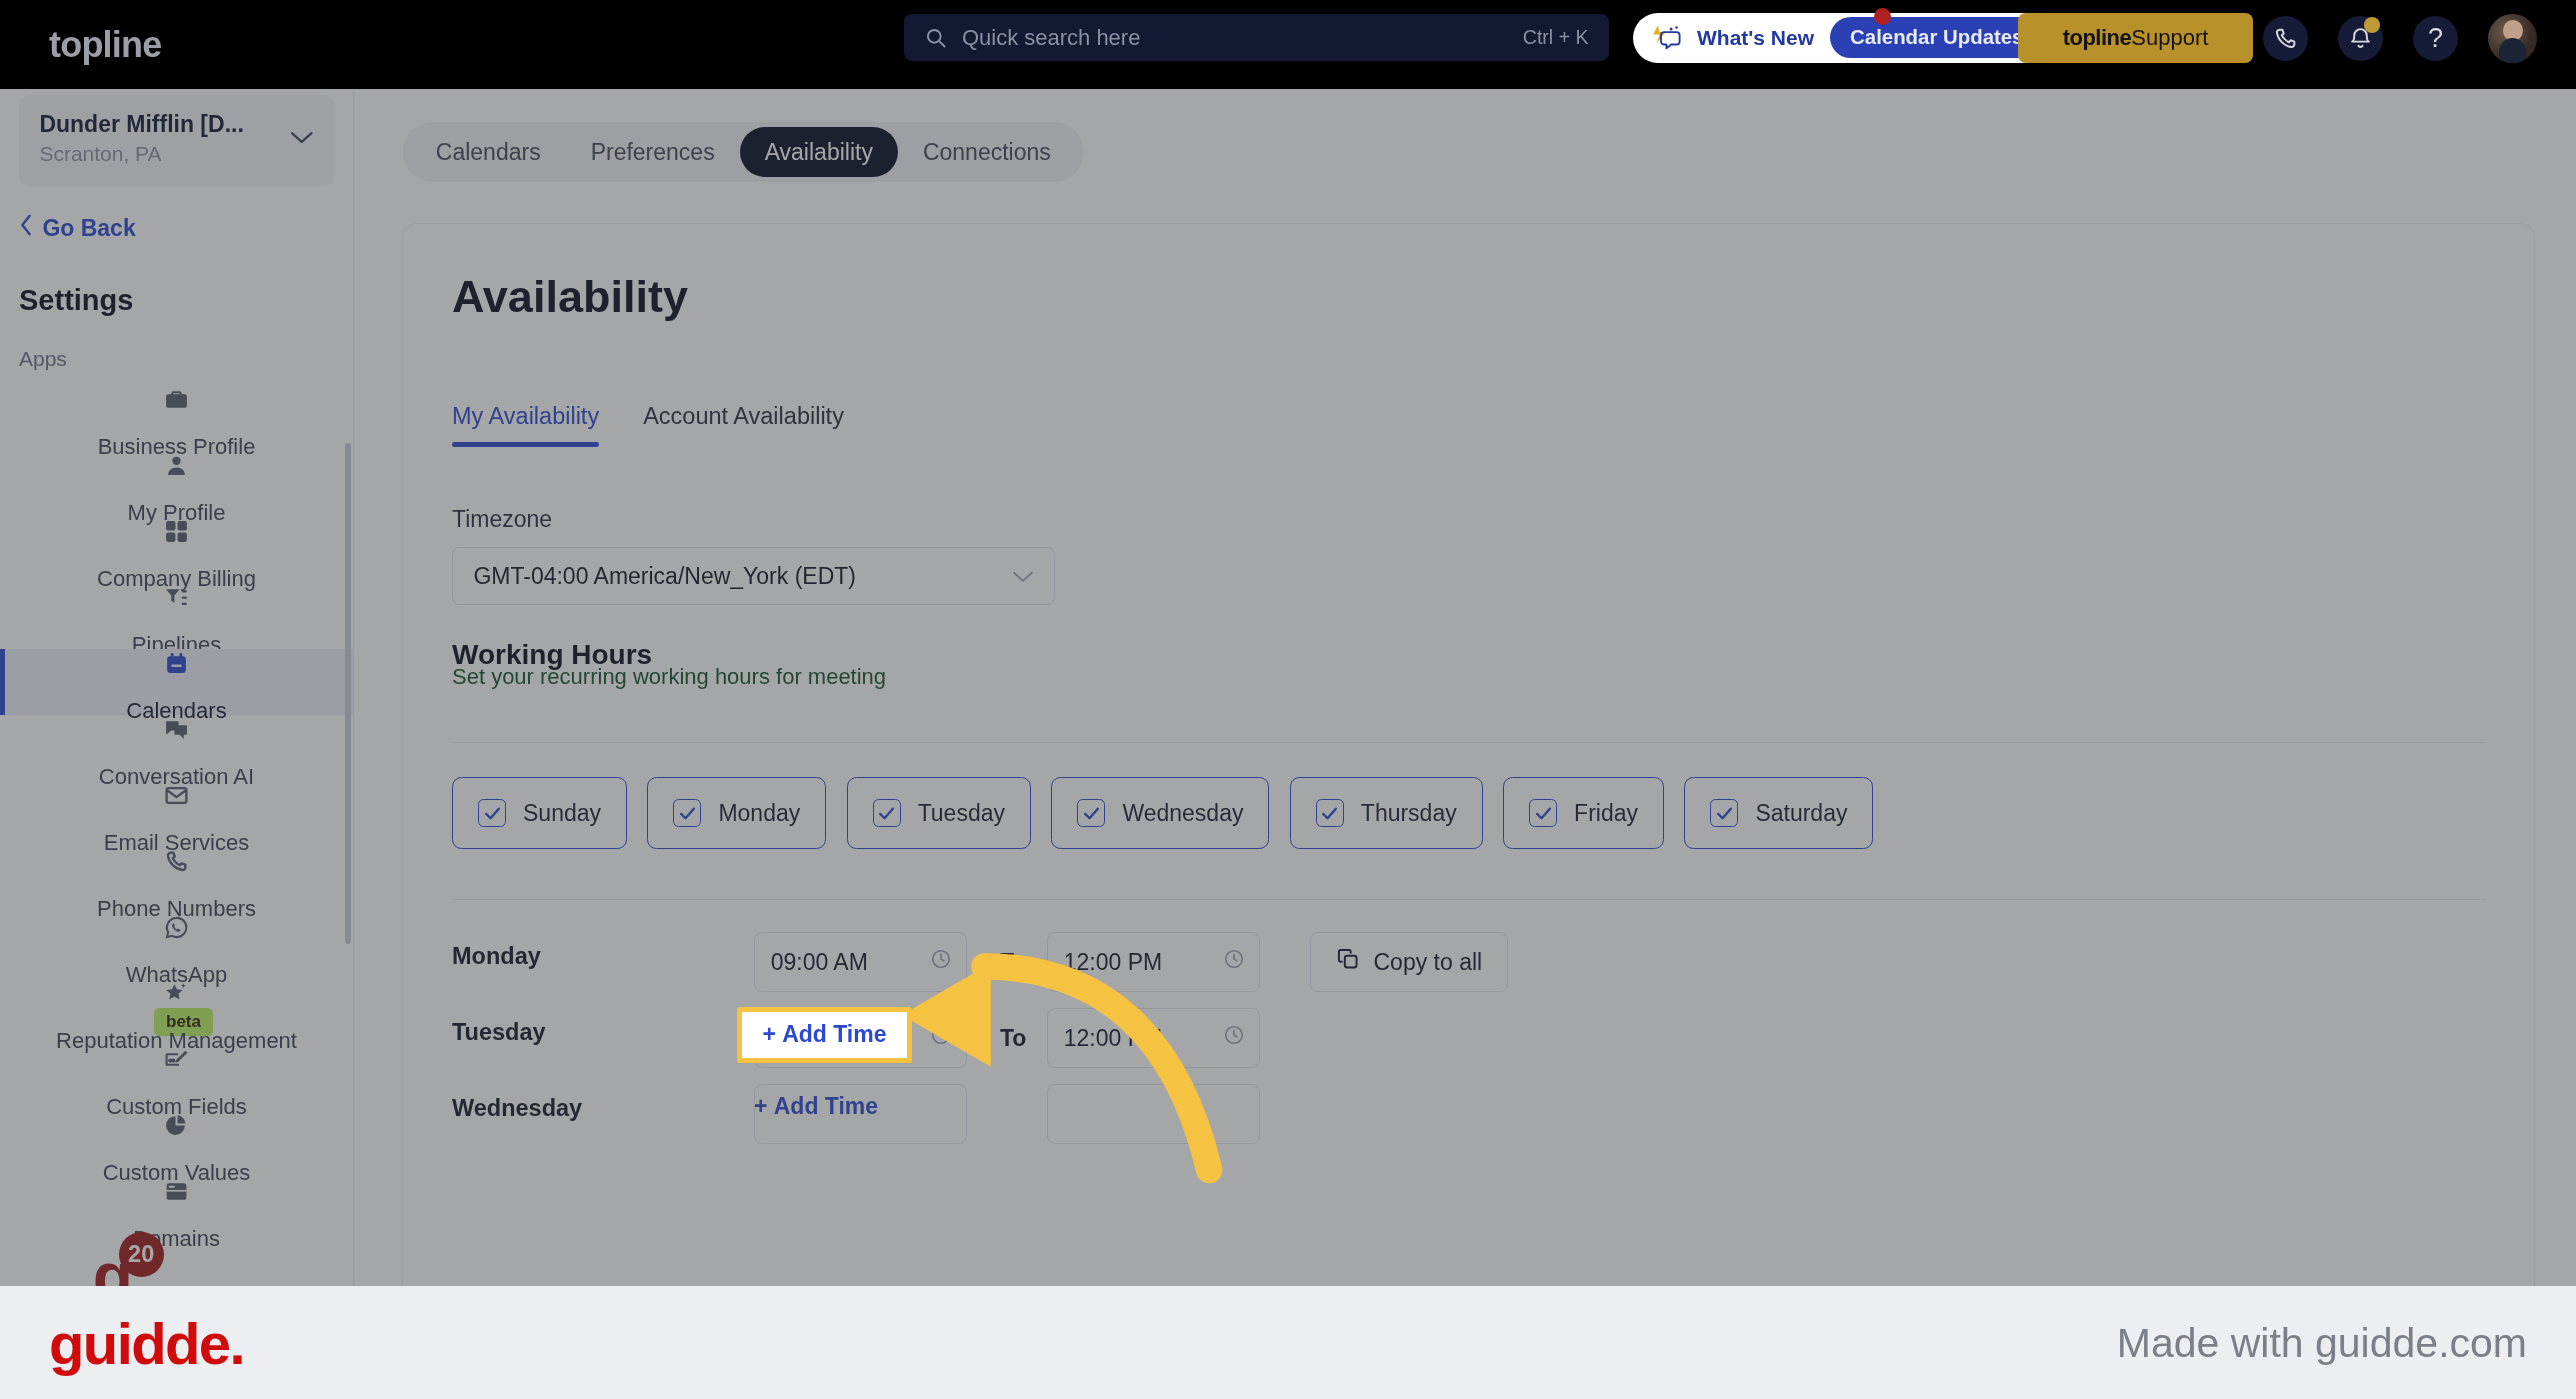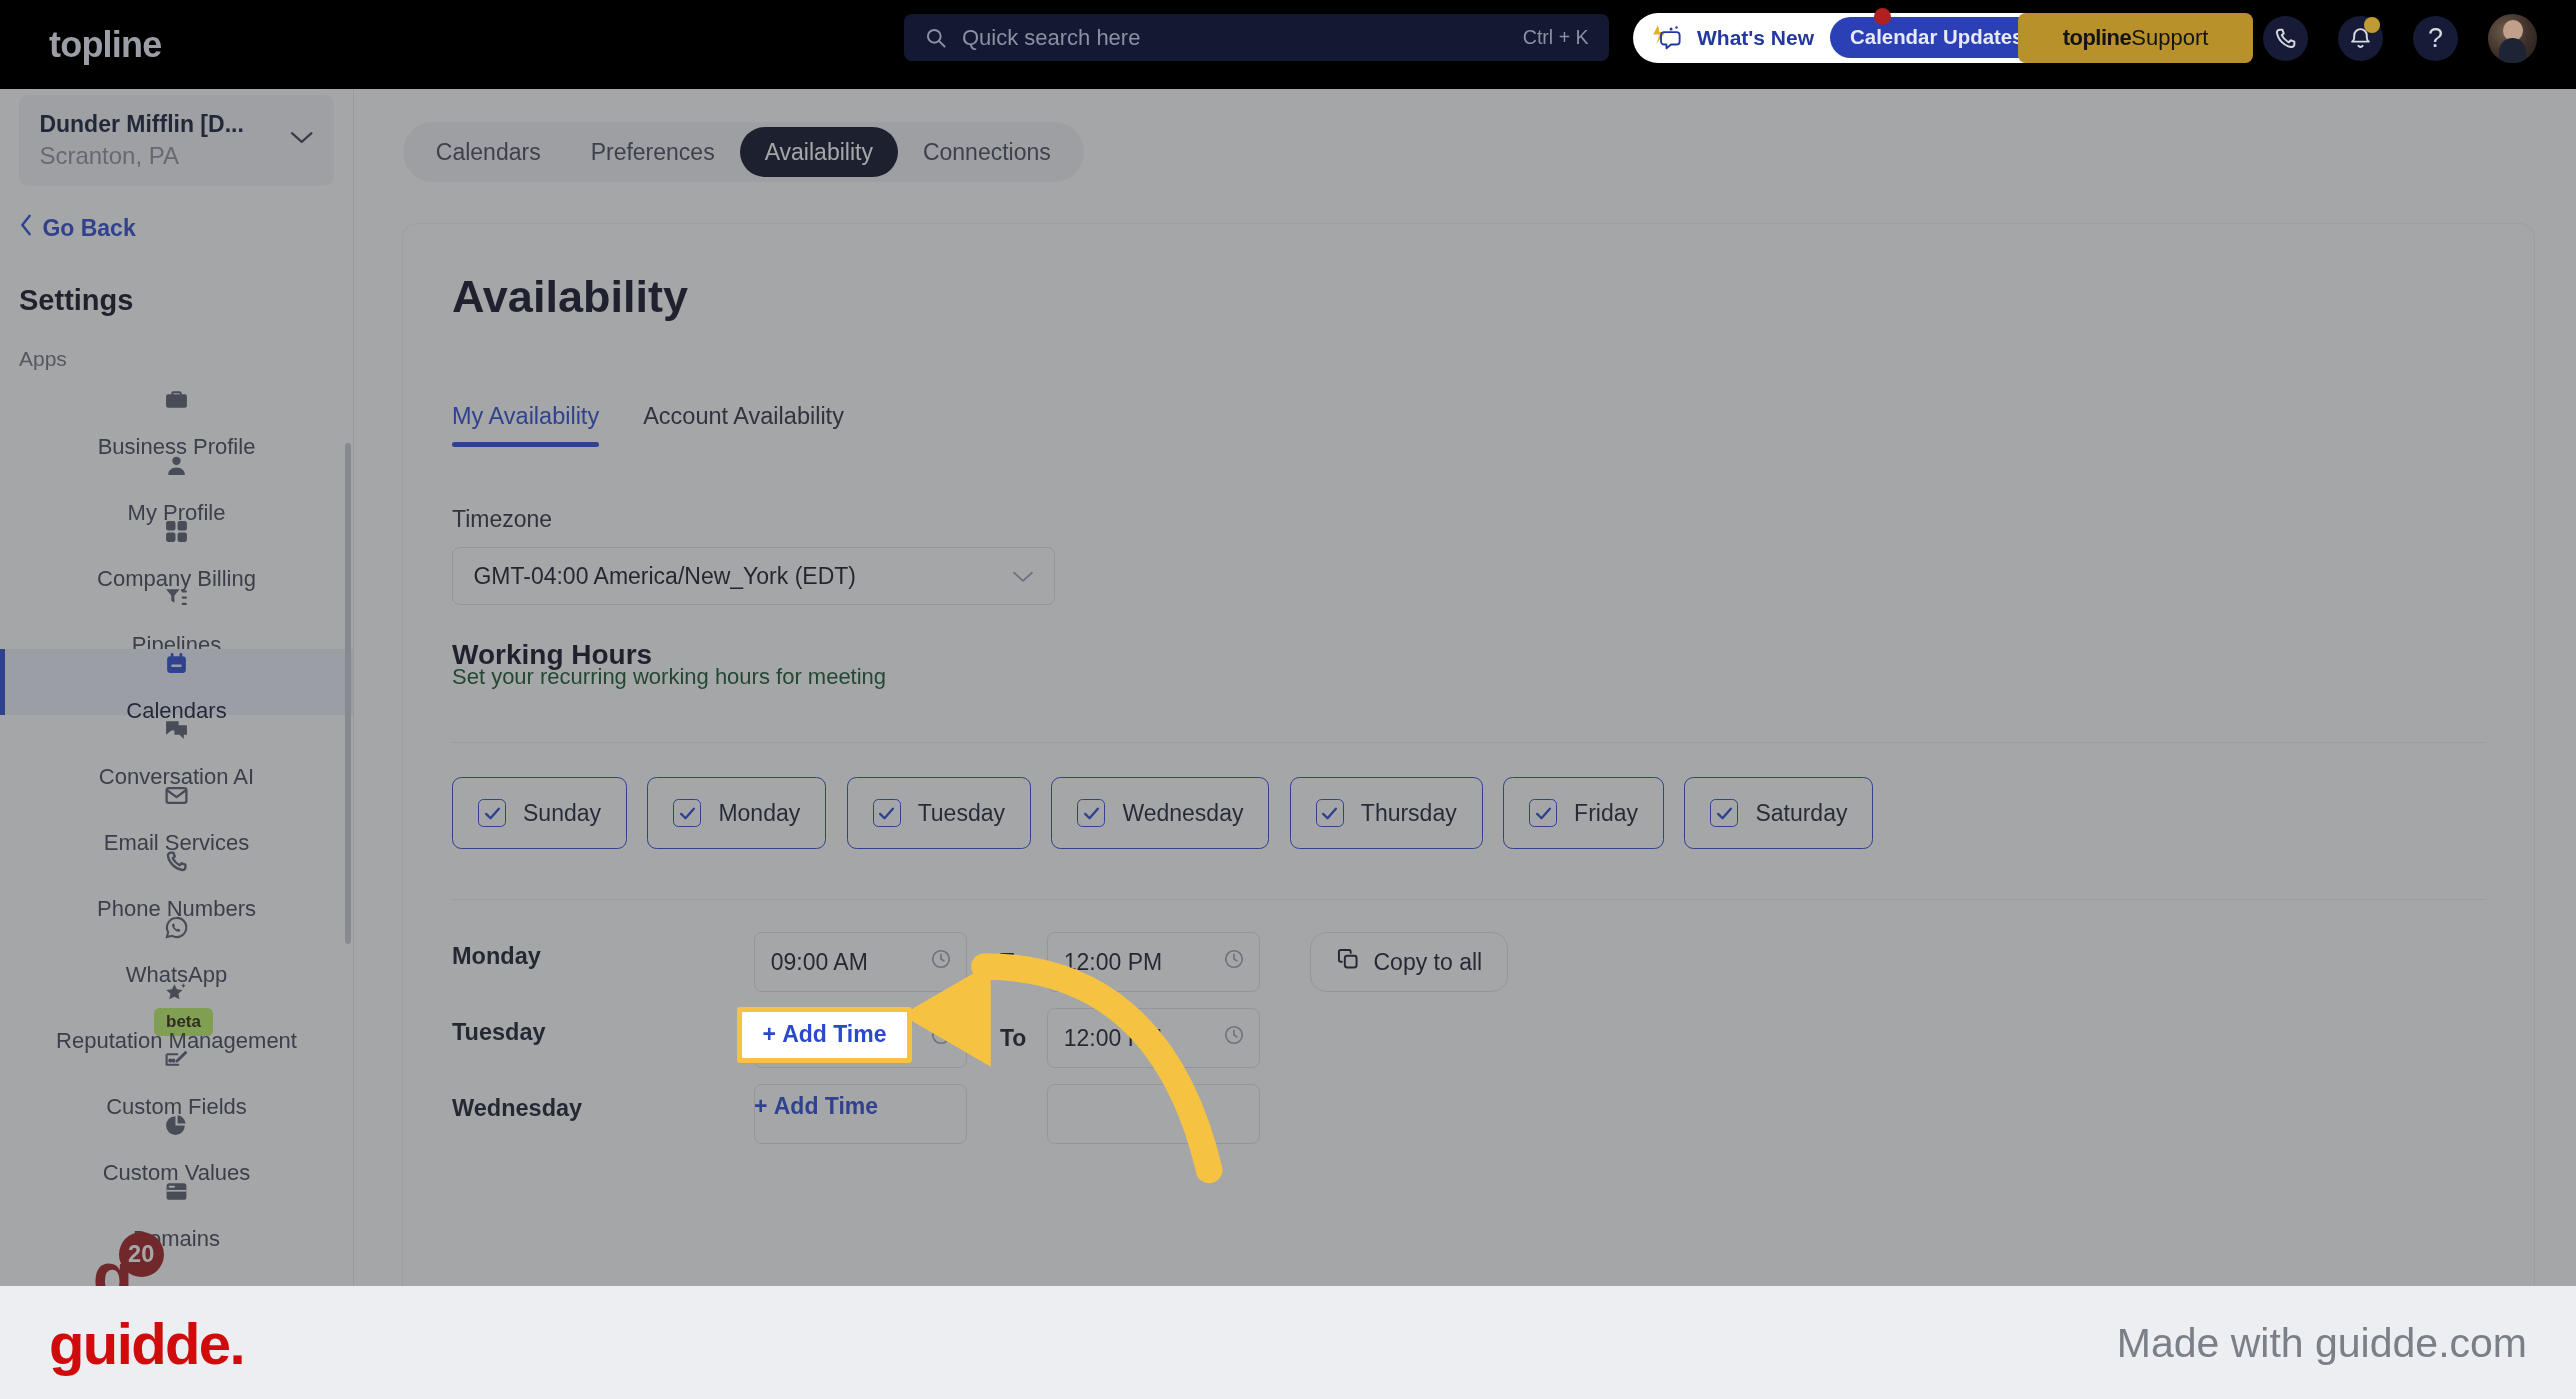--- a/index.html
+++ b/index.html
@@ -77,21 +77,21 @@
   
   .sidebar {
     position: absolute; left: 0; top: 75px; width: 354px; height: 1247px;
     background: #ffffff; border-right: 0.8px solid #e7e9ee; z-index: 10;
   }
   .org-card {
     margin: 20.4px 19px 0 19px; height: 91px; border-radius: 9.4px;
     background: #f4f5f8; padding: 14px 20.4px; position: relative;
   }
   .org-name { font-size: 23px; font-weight: 700; color: #121a33; line-height: 1.35; }
-  .org-sub  { font-size: 24px; color: #8d919d; line-height: 1.35; }
+  .org-sub  { font-size: 21px; color: #8d919d; line-height: 1.35; }
   .org-chev { position: absolute; right: 20.4px; top: 36px; }
   .goback {
     display: flex; align-items: center; gap: 9.4px;
     margin: 28px 0 0 19px; font-size: 23px; font-weight: 700; color: #2b49cf;
   }
   .settings-title { margin: 42px 0 0 19px; font-size: 29px; font-weight: 700; color: #0c1020; }
   .apps-label { margin: 30px 0 14px 19px; font-size: 21px; color: #6d7280; }
   .nav-item {
     display: flex; align-items: center; gap: 20.4px; height: 66px; padding: 0 19px;
     font-size: 22px; color: #3e4455; position: relative; flex-direction: column;
@@ -526,21 +526,21 @@
               </svg></span>
         </div>
         <div class="to-lab" style="left:548px; top:17px;">To</div>
         <div class="time-in" style="left:595px; top:0;">
           <span>12:00 PM</span>
           <span class="clock-ic"><svg width="22" height="22" viewBox="0 0 24 24" fill="none" stroke="#9aa0ae" stroke-width="1.8" stroke-linecap="round">
                 <circle cx="12" cy="12" r="9"></circle>
                 <path d="M12 7v5l3.2 2"></path>
               </svg></span>
         </div>
-        <div class="copy-btn" style="left:858px; top:0;border-radius:16px;">
+        <div class="copy-btn" style="left:858px; top:0;">
           <span><svg width="23.5" height="23.5" viewBox="0 0 24 24" fill="none" stroke="#141a2a" stroke-width="2" stroke-linecap="round" stroke-linejoin="round">
                 <rect x="9" y="9" width="12" height="12" rx="2.5"></rect>
                 <path d="M6 15H4.5A1.5 1.5 0 0 1 3 13.5V4.5A1.5 1.5 0 0 1 4.5 3h9A1.5 1.5 0 0 1 15 4.5V6"></path>
               </svg></span>
           <span>Copy to all</span>
         </div>
         <div class="addtime highlighted" style="left:285px; top:75px;">
           <span>+</span>
           <span>Add Time</span>
         </div>

